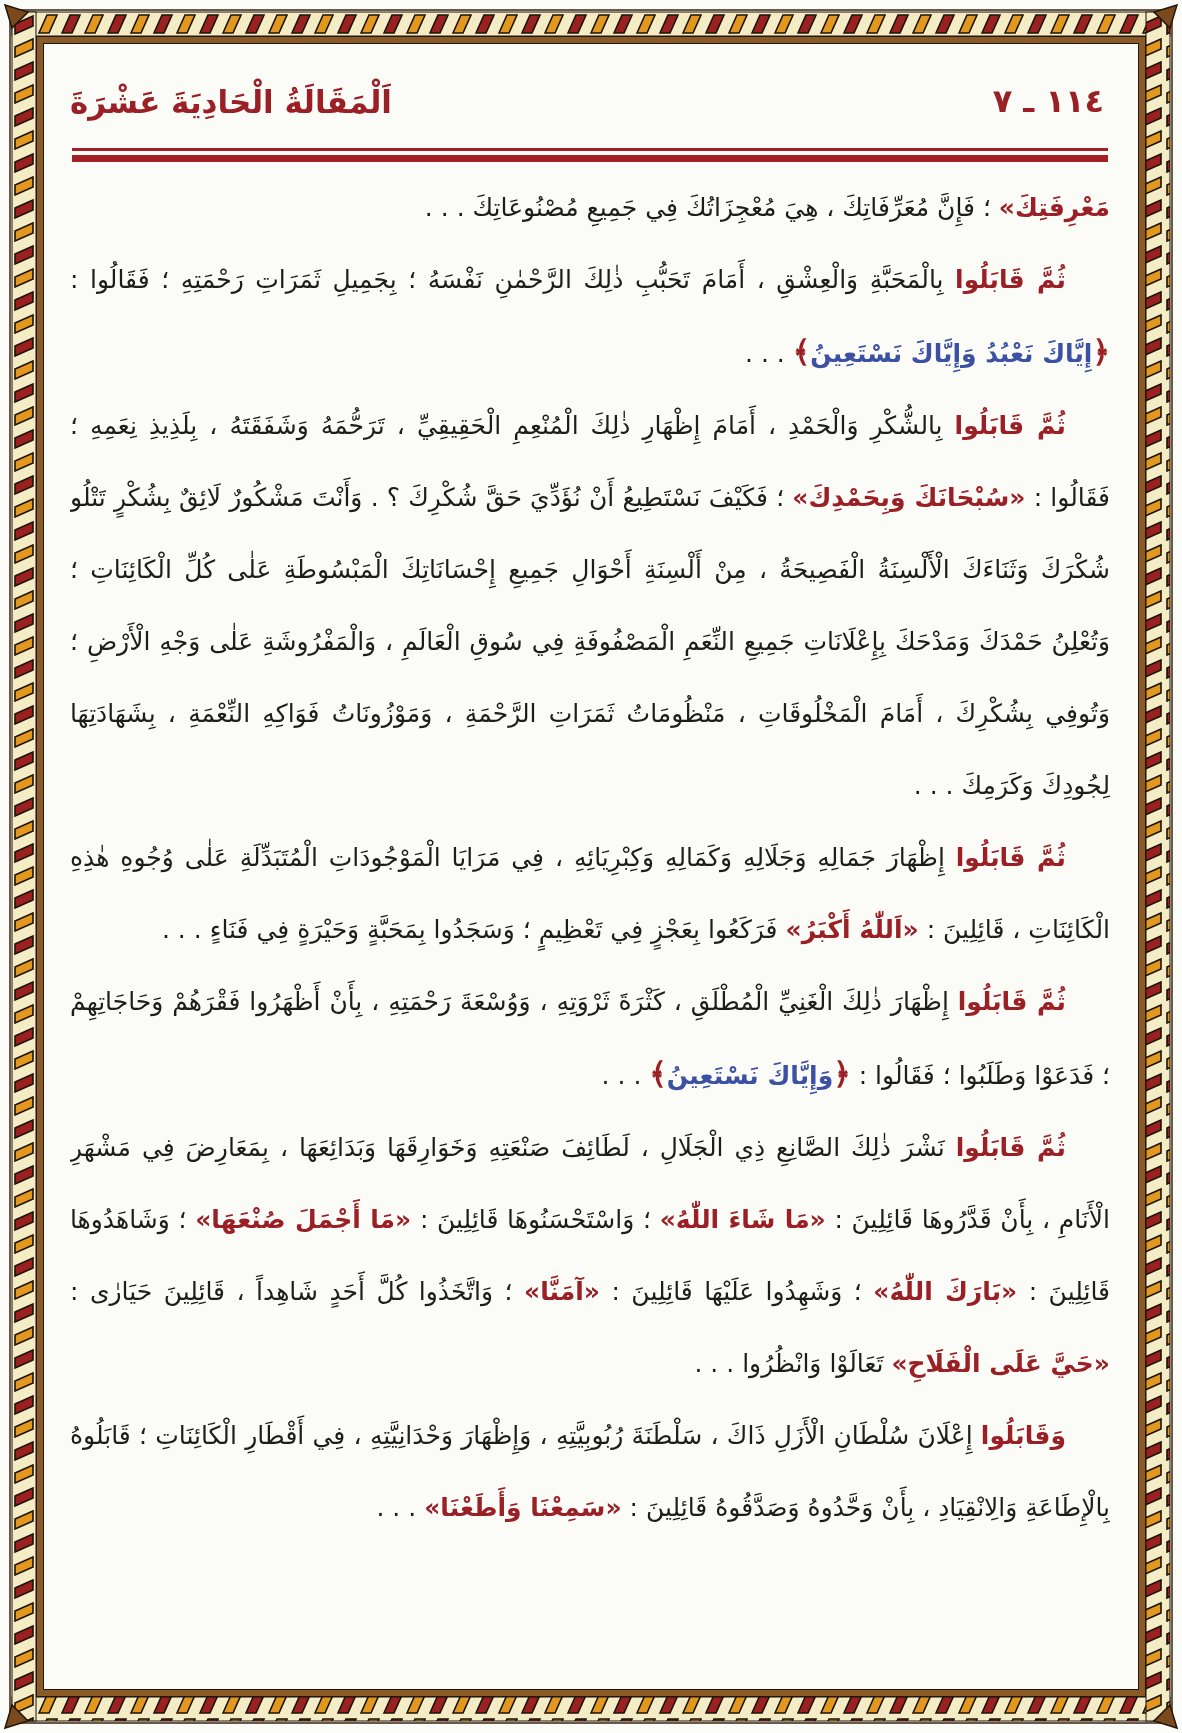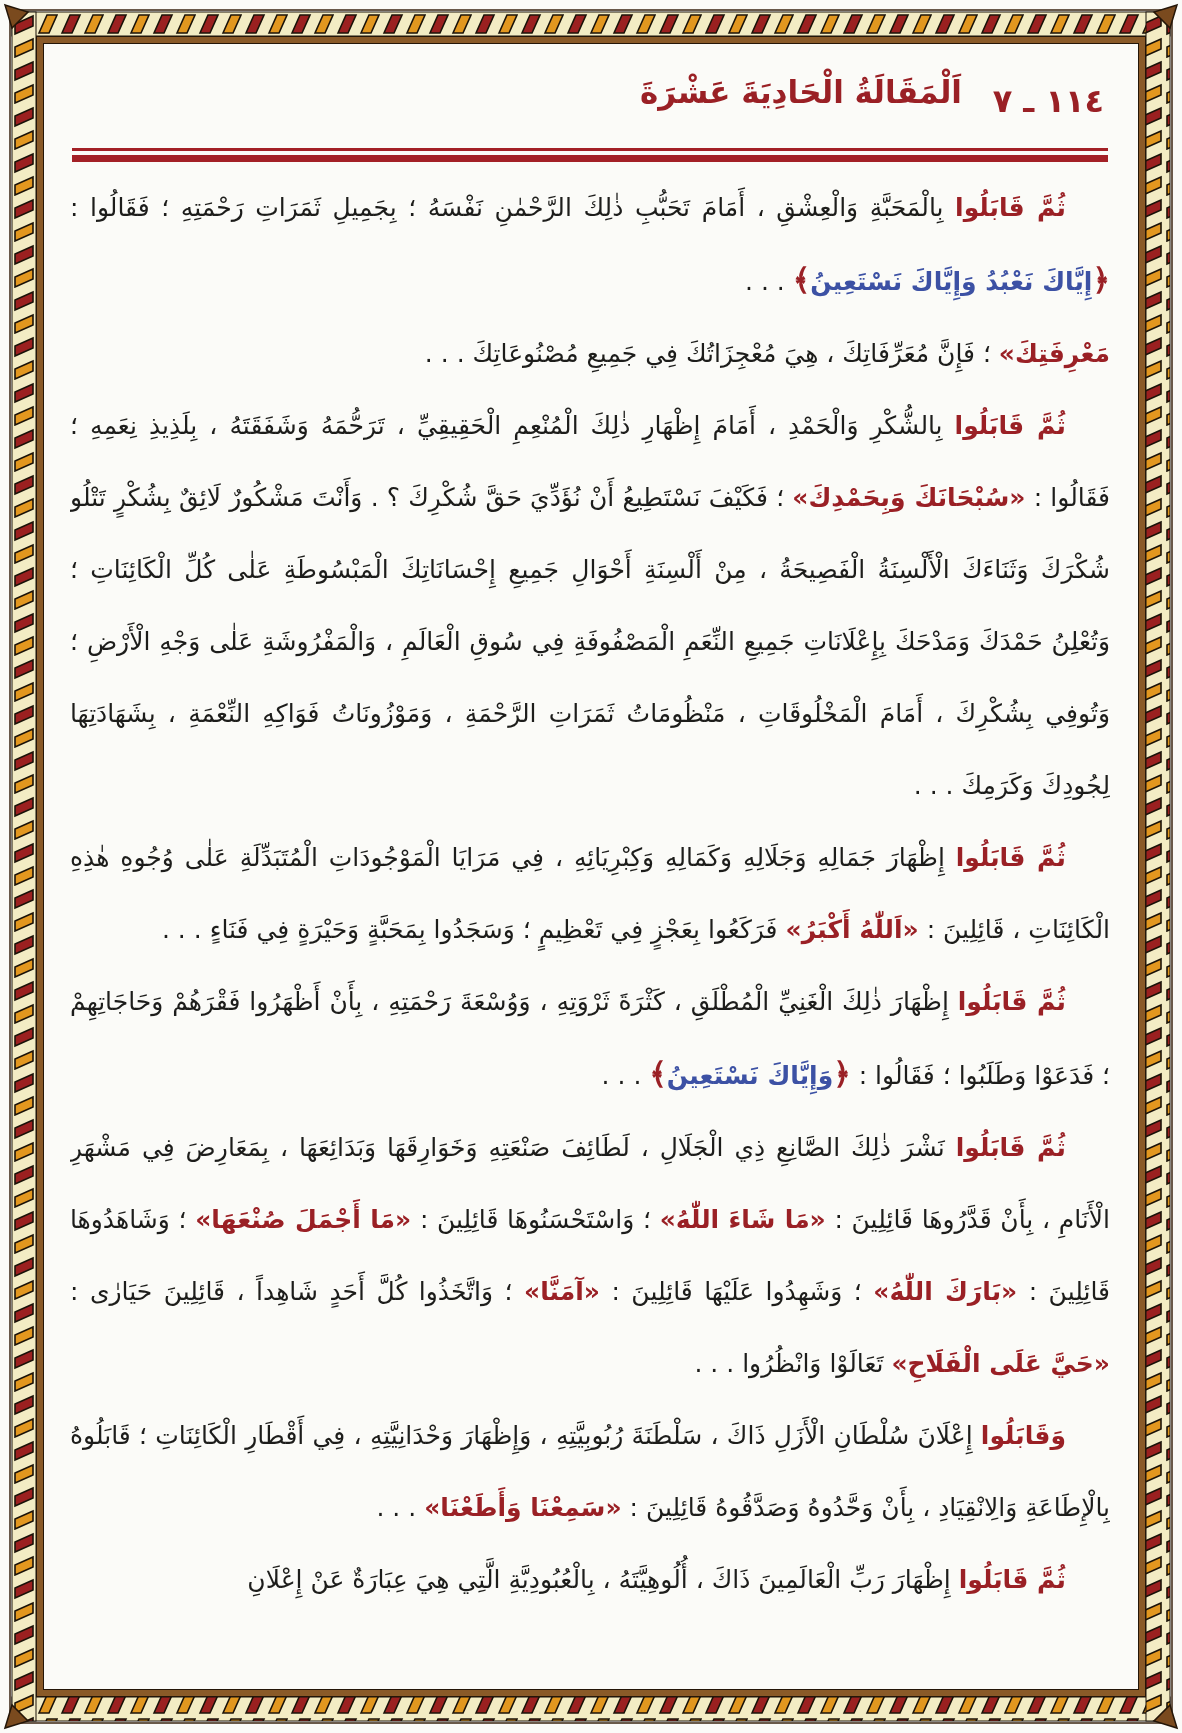--- a/index.html
+++ b/index.html
@@ -23,22 +23,22 @@
   .content{
     position:absolute;left:70px;right:70px;top:60px;bottom:46px;
   }
   .pagenum{
     position:absolute;right:8px;top:22px;
     direction:rtl;
     font-size:32px;font-weight:bold;color:var(--red);
     letter-spacing:2px;
   }
   .title{
-    position:absolute;left:0;right:150px;top:14px;
-    text-align:right;direction:rtl;
+    position:absolute;left:0;right:150px;top:24px;
+    text-align:left;direction:rtl;
     font-size:31px;font-weight:bold;color:var(--red);
   }
   .rule{
     position:absolute;top:88px;left:2px;right:4px;
     height:4px;
     border-top:3px solid var(--rule-red);
     border-bottom:7px solid var(--rule-red);
   }
   .body{
     position:absolute;top:112px;left:0;right:2px;bottom:4px;
@@ -94,24 +94,23 @@
 
   <div class="content">
 
     <div class="pagenum">١١٤ ـ ٧</div>
 
     <div class="title">اَلْمَقَالَةُ الْحَادِيَةَ عَشْرَةَ</div>
 
     <div class="rule"></div>
 
     <div class="body" lang="ar">
+        <p class="para"><span class="s-red">مَعْرِفَتِكَ»</span><span class="s-black"> ؛ فَإِنَّ مُعَرِّفَاتِكَ ، هِيَ مُعْجِزَاتُكَ فِي جَمِيعِ مُصْنُوعَاتِكَ . . .</span></p>
         <p class="para indent"><span class="s-red">ثُمَّ قَابَلُوا</span><span class="s-black"> بِالْمَحَبَّةِ وَالْعِشْقِ ، أَمَامَ تَحَبُّبِ ذٰلِكَ الرَّحْمٰنِ نَفْسَهُ ؛ بِجَمِيلِ ثَمَرَاتِ رَحْمَتِهِ ؛ فَقَالُوا : </span><span class="s-bracket">﴿</span><span class="s-quran">إِيَّاكَ نَعْبُدُ وَإِيَّاكَ نَسْتَعِينُ</span><span class="s-bracket">﴾</span><span class="s-black"> . . .</span></p>
-        <p class="para"><span class="s-red">مَعْرِفَتِكَ»</span><span class="s-black"> ؛ فَإِنَّ مُعَرِّفَاتِكَ ، هِيَ مُعْجِزَاتُكَ فِي جَمِيعِ مُصْنُوعَاتِكَ . . .</span></p>
         <p class="para indent"><span class="s-red">ثُمَّ قَابَلُوا</span><span class="s-black"> بِالشُّكْرِ وَالْحَمْدِ ، أَمَامَ إِظْهَارِ ذٰلِكَ الْمُنْعِمِ الْحَقِيقِيِّ ، تَرَحُّمَهُ وَشَفَقَتَهُ ، بِلَذِيذِ نِعَمِهِ ؛ فَقَالُوا : </span><span class="s-red">«سُبْحَانَكَ وَبِحَمْدِكَ»</span><span class="s-black"> ؛ فَكَيْفَ نَسْتَطِيعُ أَنْ نُؤَدِّيَ حَقَّ شُكْرِكَ ؟ . وَأَنْتَ مَشْكُورٌ لَائِقٌ بِشُكْرٍ تَتْلُو شُكْرَكَ وَثَنَاءَكَ الْأَلْسِنَةُ الْفَصِيحَةُ ، مِنْ أَلْسِنَةِ أَحْوَالِ جَمِيعِ إِحْسَانَاتِكَ الْمَبْسُوطَةِ عَلٰى كُلِّ الْكَائِنَاتِ ؛ وَتُعْلِنُ حَمْدَكَ وَمَدْحَكَ بِإِعْلَانَاتِ جَمِيعِ النِّعَمِ الْمَصْفُوفَةِ فِي سُوقِ الْعَالَمِ ، وَالْمَفْرُوشَةِ عَلٰى وَجْهِ الْأَرْضِ ؛ وَتُوفِي بِشُكْرِكَ ، أَمَامَ الْمَخْلُوقَاتِ ، مَنْظُومَاتُ ثَمَرَاتِ الرَّحْمَةِ ، وَمَوْزُونَاتُ فَوَاكِهِ النِّعْمَةِ ، بِشَهَادَتِهَا لِجُودِكَ وَكَرَمِكَ . . .</span></p>
         <p class="para indent"><span class="s-red">ثُمَّ قَابَلُوا</span><span class="s-black"> إِظْهَارَ جَمَالِهِ وَجَلَالِهِ وَكَمَالِهِ وَكِبْرِيَائِهِ ، فِي مَرَايَا الْمَوْجُودَاتِ الْمُتَبَدِّلَةِ عَلٰى وُجُوهِ هٰذِهِ الْكَائِنَاتِ ، قَائِلِينَ : </span><span class="s-red">«اَللّٰهُ أَكْبَرُ»</span><span class="s-black"> فَرَكَعُوا بِعَجْزٍ فِي تَعْظِيمٍ ؛ وَسَجَدُوا بِمَحَبَّةٍ وَحَيْرَةٍ فِي فَنَاءٍ . . .</span></p>
         <p class="para indent"><span class="s-red">ثُمَّ قَابَلُوا</span><span class="s-black"> إِظْهَارَ ذٰلِكَ الْغَنِيِّ الْمُطْلَقِ ، كَثْرَةَ ثَرْوَتِهِ ، وَوُسْعَةَ رَحْمَتِهِ ، بِأَنْ أَظْهَرُوا فَقْرَهُمْ وَحَاجَاتِهِمْ ؛ فَدَعَوْا وَطَلَبُوا ؛ فَقَالُوا : </span><span class="s-bracket">﴿</span><span class="s-quran">وَإِيَّاكَ نَسْتَعِينُ</span><span class="s-bracket">﴾</span><span class="s-black"> . . .</span></p>
         <p class="para indent"><span class="s-red">ثُمَّ قَابَلُوا</span><span class="s-black"> نَشْرَ ذٰلِكَ الصَّانِعِ ذِي الْجَلَالِ ، لَطَائِفَ صَنْعَتِهِ وَخَوَارِقَهَا وَبَدَائِعَهَا ، بِمَعَارِضَ فِي مَشْهَرِ الْأَنَامِ ، بِأَنْ قَدَّرُوهَا قَائِلِينَ : </span><span class="s-red">«مَا شَاءَ اللّٰهُ»</span><span class="s-black"> ؛ وَاسْتَحْسَنُوهَا قَائِلِينَ : </span><span class="s-red">«مَا أَجْمَلَ صُنْعَهَا»</span><span class="s-black"> ؛ وَشَاهَدُوهَا قَائِلِينَ : </span><span class="s-red">«بَارَكَ اللّٰهُ»</span><span class="s-black"> ؛ وَشَهِدُوا عَلَيْهَا قَائِلِينَ : </span><span class="s-red">«آمَنَّا»</span><span class="s-black"> ؛ وَاتَّخَذُوا كُلَّ أَحَدٍ شَاهِداً ، قَائِلِينَ حَيَارٰى : </span><span class="s-red">«حَيَّ عَلَى الْفَلَاحِ»</span><span class="s-black"> تَعَالَوْا وَانْظُرُوا . . .</span></p>
         <p class="para indent"><span class="s-red">وَقَابَلُوا</span><span class="s-black"> إِعْلَانَ سُلْطَانِ الْأَزَلِ ذَاكَ ، سَلْطَنَةَ رُبُوبِيَّتِهِ ، وَإِظْهَارَ وَحْدَانِيَّتِهِ ، فِي أَقْطَارِ الْكَائِنَاتِ ؛ قَابَلُوهُ بِالْإِطَاعَةِ وَالِانْقِيَادِ ، بِأَنْ وَحَّدُوهُ وَصَدَّقُوهُ قَائِلِينَ : </span><span class="s-red">«سَمِعْنَا وَأَطَعْنَا»</span><span class="s-black"> . . .</span></p>
-        <p class="para indent"><span class="s-red">ثُمَّ قَابَلُوا</span><span class="s-black"> إِظْهَارَ رَبِّ الْعَالَمِينَ ذَاكَ ، أُلُوهِيَّتَهُ ، بِالْعُبُودِيَّةِ الَّتِي هِيَ عِبَارَةٌ عَنْ إِعْلَانِ</span></p>
       </div>
 
   </div>
 </div>
 
 </body></html>

